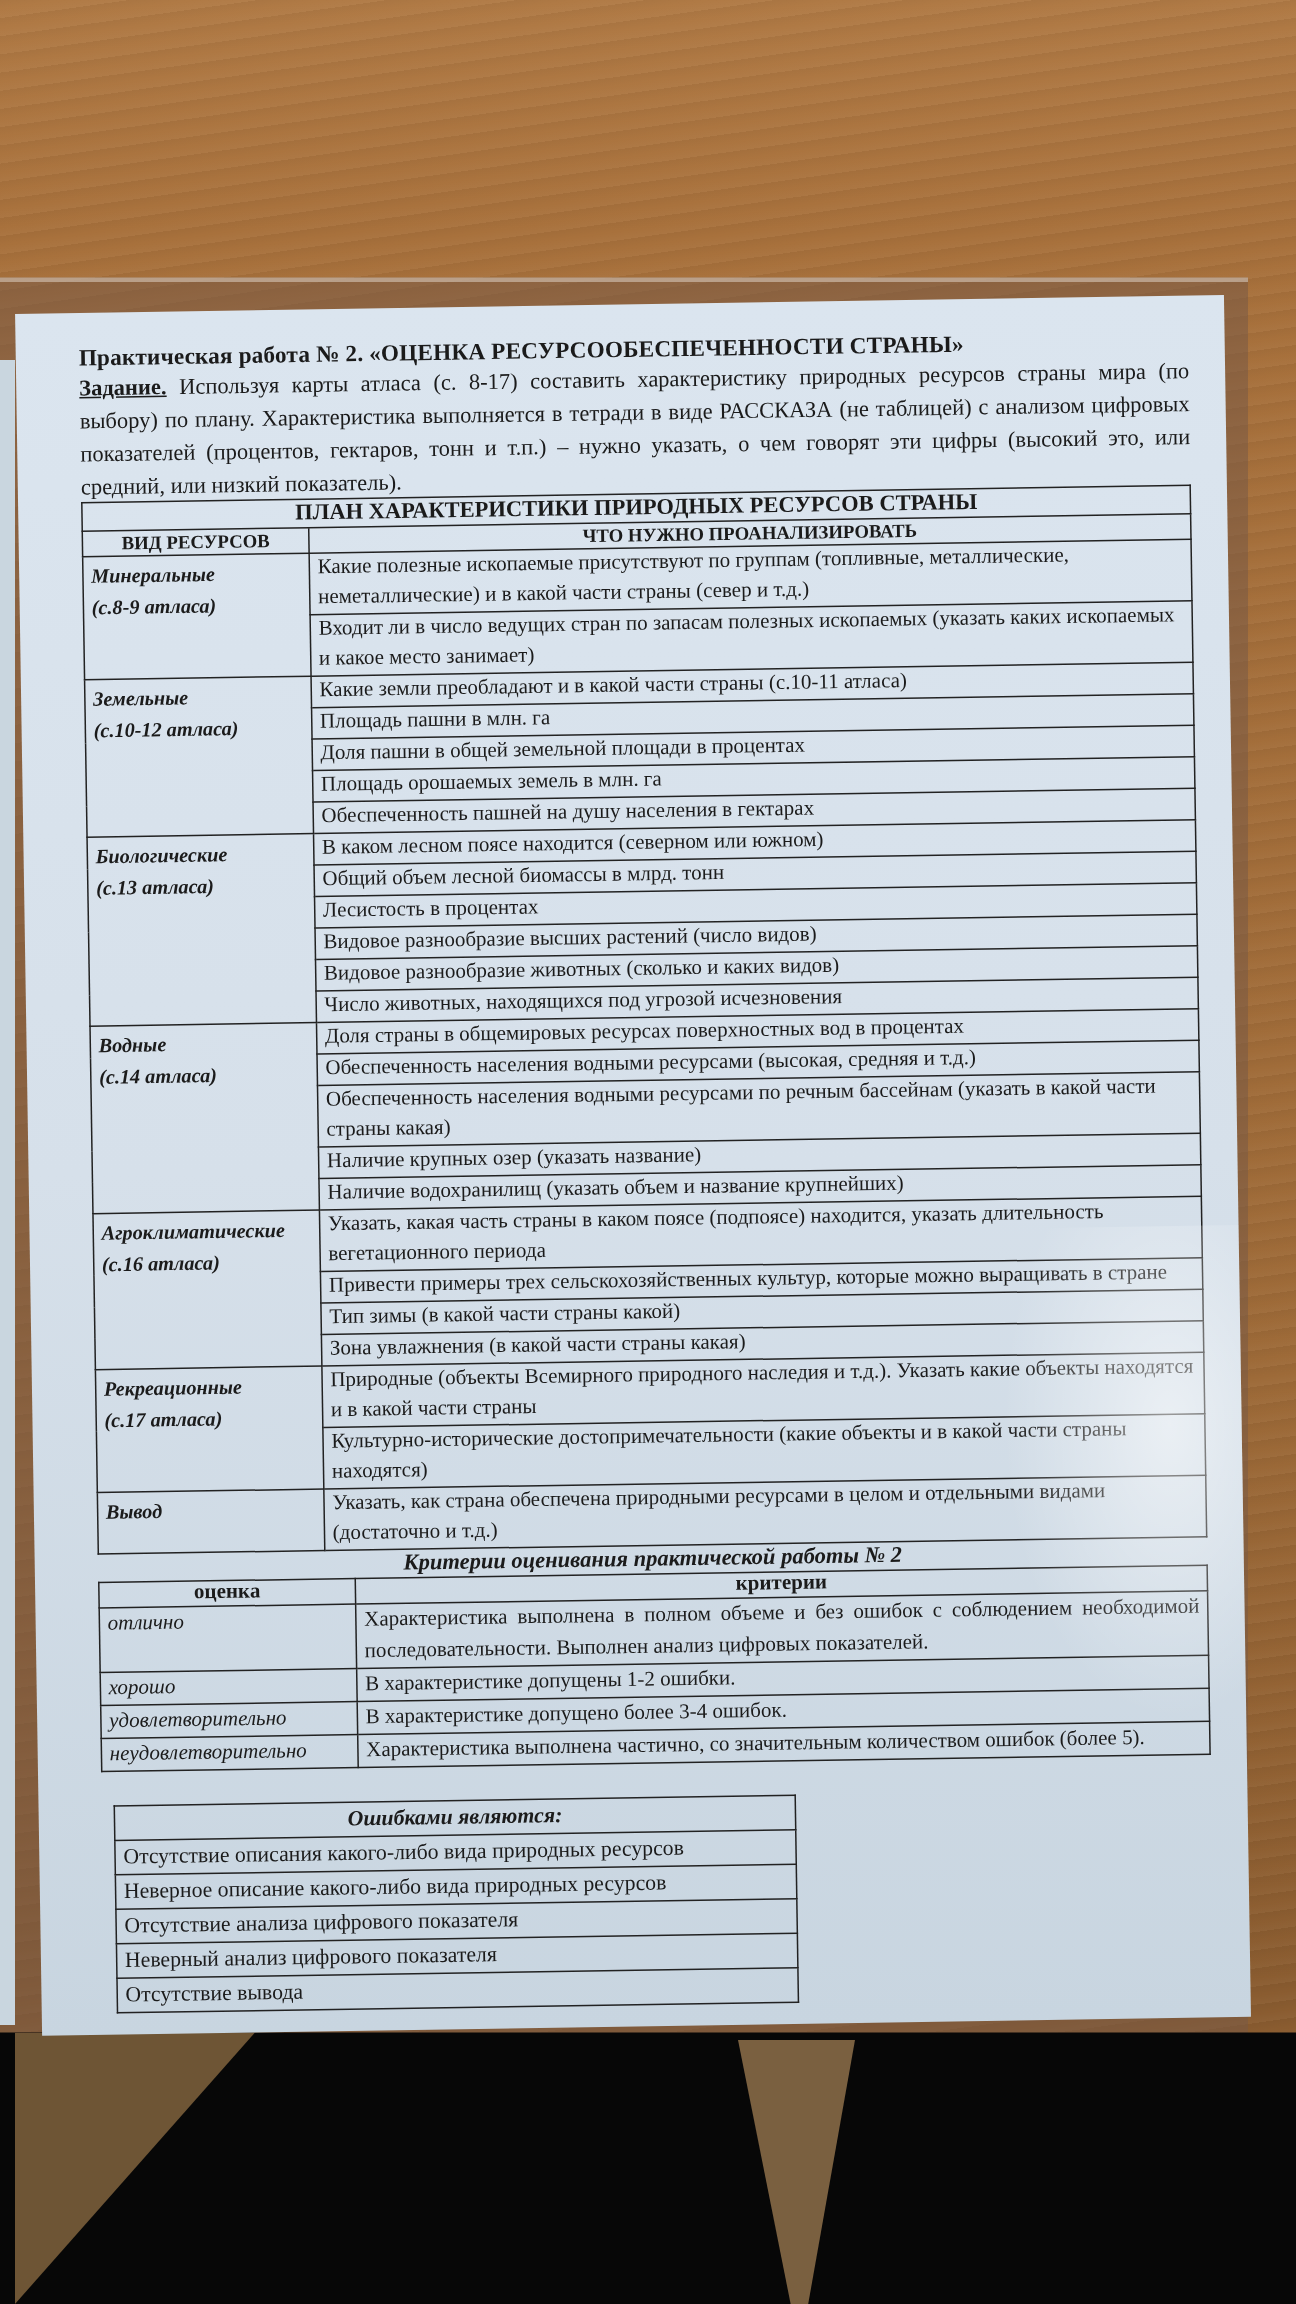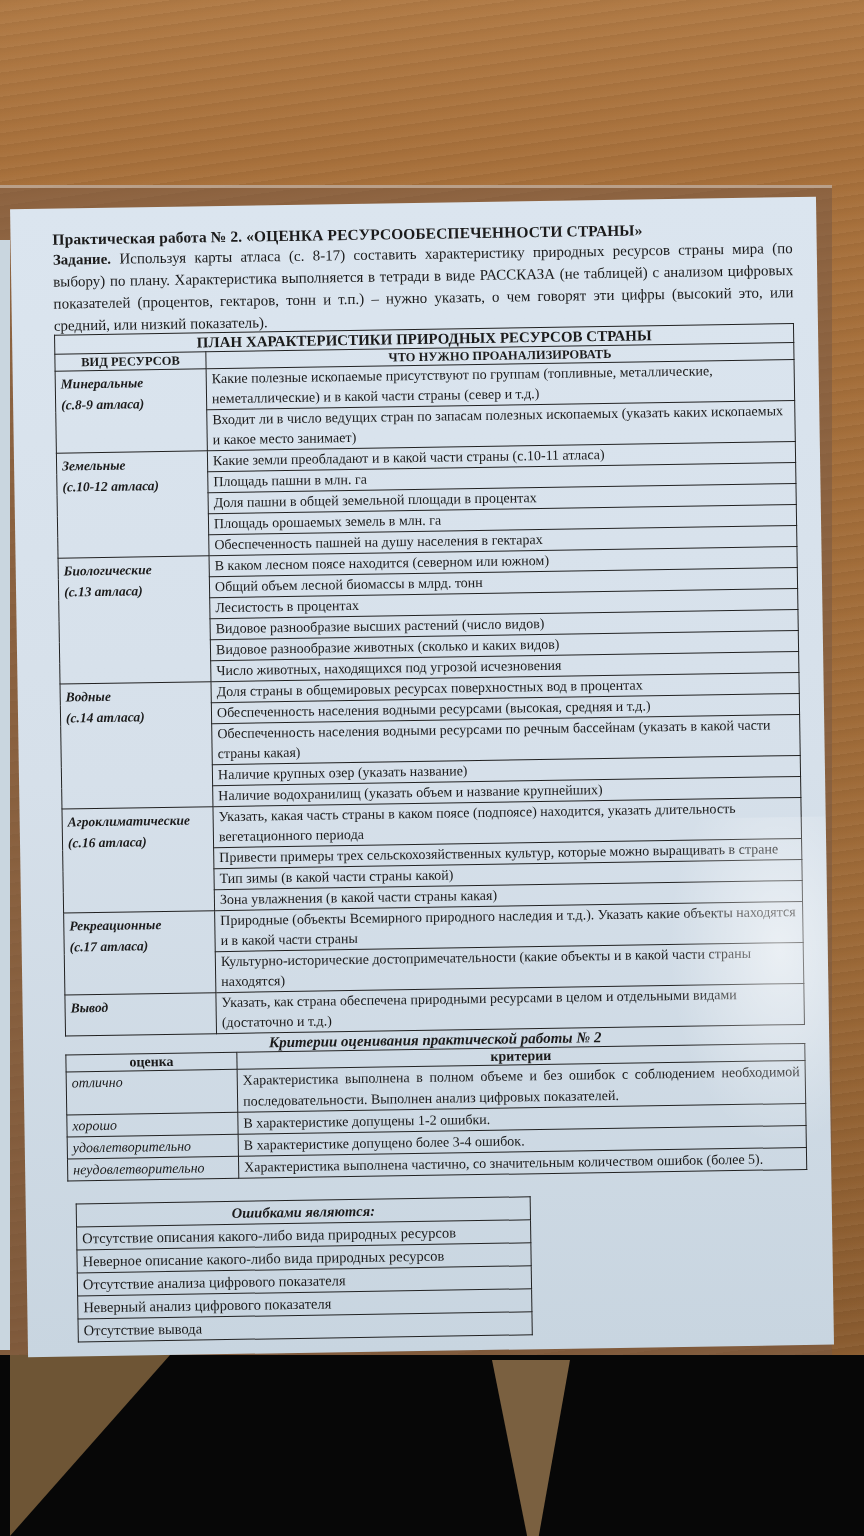--- a/index.html
+++ b/index.html
@@ -35,21 +35,21 @@
   }
   .paper {
     position:absolute; left:10px; top:203px; width:806px; height:1148px;
     background: linear-gradient(180deg,#dbe5ef 0%,#d6e0ea 50%,#c8d5e0 100%);
     transform: rotate(-0.9deg); transform-origin: 50% 0;
     color:#1b1b1b;
   }
   .content { position:absolute; left:42px; top:22px; width:740px; }
   .title { font-size:15.5px; font-weight:bold; margin:0; letter-spacing:0.1px; }
   .intro { font-size:15px; line-height:22px; text-align:justify; margin:0; }
-  .intro .zad { font-weight:bold; }
+  .intro .zad { font-weight:bold; text-decoration:underline; }
   table { border-collapse:collapse; width:100%; }
   td, th { border:1.5px solid #222; padding:0 5px; vertical-align:top; }
   .plan { margin-top:-2px; font-size:14px; }
   .plan .ttl { text-align:center; font-weight:bold; font-size:15px; line-height:18px; }
   .plan th { font-weight:bold; font-size:12.5px; line-height:16px; }
   .plan td.cat { width:140px; font-weight:bold; font-style:italic; font-size:13.5px; line-height:21px; padding-top:2px; }
   .plan td.item { line-height:20px; font-size:14px; }
   .crit-ttl { text-align:center; font-weight:bold; font-style:italic; font-size:15px; margin:0; line-height:18px; }
   .crit { font-size:14px; }
   .crit th { font-size:14px; }

